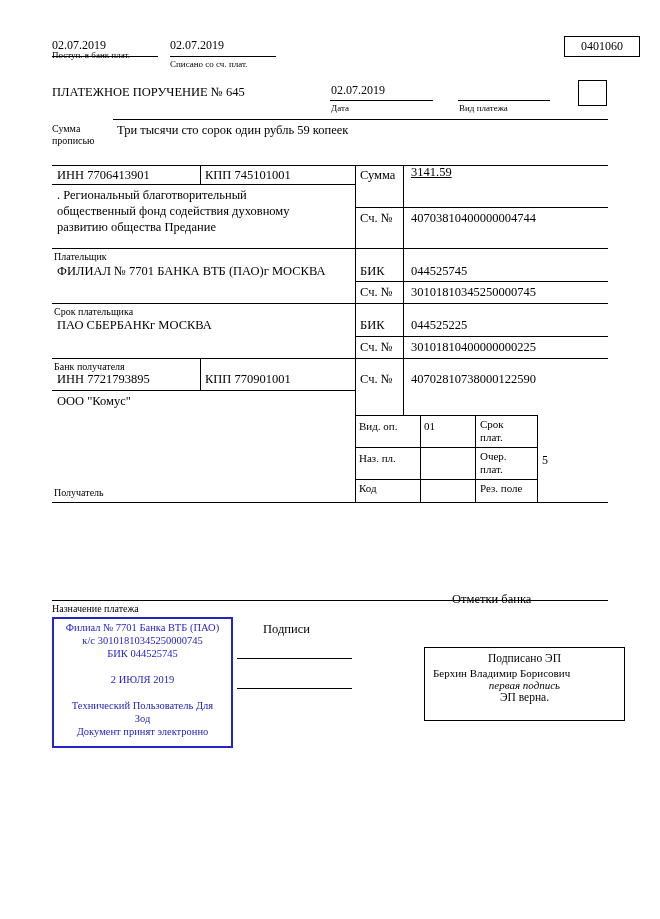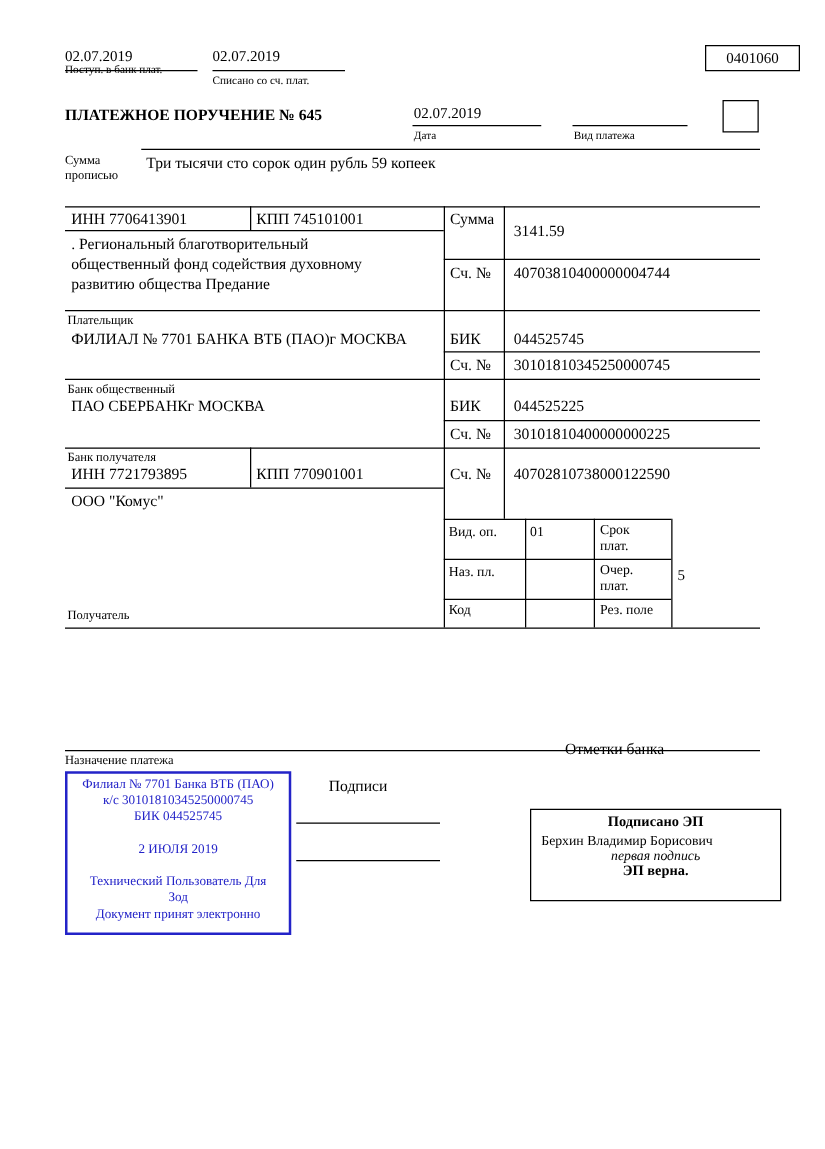--- a/index.html
+++ b/index.html
@@ -8,21 +8,21 @@
   .t{position:absolute;white-space:nowrap;line-height:1.15;}
   .wrap{white-space:normal;}
   .hl{position:absolute;height:0;border-top:1px solid #000;}
   .vl{position:absolute;width:0;border-left:1px solid #000;}
   .box{position:absolute;border:1px solid #000;box-sizing:border-box;}
   .f9{font-size:9px;}
   .f10{font-size:10px;}
   .f11{font-size:11px;}
   .f12{font-size:12px;}
   .f13{font-size:12.5px;}
-  .b{font-weight:bold;}
+  .b{font-weight:normal;}
   .i{font-style:italic;}
   .stamp{position:absolute;left:52px;top:617px;width:181px;height:131px;
          border:2px solid #2323c8;box-sizing:border-box;padding:2px 4px;
          color:#2323c8;font-size:10.5px;line-height:13px;}
   .stamp-line{min-height:13px;white-space:nowrap;text-align:center;}
   .marks-box{position:absolute;left:424px;top:647px;width:201px;height:74px;
              border:1px solid #000;box-sizing:border-box;padding:4px 8px;}
 </style>
 </head>
 <body>
@@ -74,33 +74,33 @@
     <div class="vl" style="left:303px;top:0;height:337px;"></div>
     <div class="vl" style="left:351px;top:0;height:250px;"></div>
     <div class="vl" style="left:148px;top:193px;height:32px;"></div>
     <div class="vl" style="left:368px;top:250px;height:87px;"></div>
     <div class="vl" style="left:423px;top:250px;height:87px;"></div>
     <div class="vl" style="left:485px;top:250px;height:87px;"></div>
 
     <div class="t f13" style="left:5px;top:3px;">ИНН 7706413901</div>
     <div class="t f13" style="left:153px;top:3px;">КПП 745101001</div>
     <div class="t f13" style="left:308px;top:3px;">Сумма</div>
-    <div class="t f13" style="left:359px;top:13px;">3141.59</div>
+    <div class="t f13" style="left:359px;top:0;text-decoration:underline;">3141.59</div>
 
     <div class="t f13 wrap" style="left:5px;top:22px;width:255px;line-height:16px;">. Региональный благотворительный общественный фонд содействия духовному развитию общества Предание</div>
     <div class="t f13" style="left:308px;top:46px;">Сч. №</div>
     <div class="t f13" style="left:359px;top:46px;">40703810400000004744</div>
     <div class="t f10" style="left:2px;top:86px;">Плательщик</div>
 
     <div class="t f13" style="left:5px;top:99px;">ФИЛИАЛ № 7701 БАНКА ВТБ (ПАО)г МОСКВА</div>
     <div class="t f13" style="left:308px;top:99px;">БИК</div>
     <div class="t f13" style="left:359px;top:99px;">044525745</div>
     <div class="t f13" style="left:308px;top:120px;">Сч. №</div>
     <div class="t f13" style="left:359px;top:120px;">30101810345250000745</div>
-    <div class="t f10" style="left:2px;top:141px;">Банк общественный</div>
+    <div class="t f10" style="left:2px;top:141px;">Срок плательщика</div>
 
     <div class="t f13" style="left:5px;top:153px;">ПАО СБЕРБАНКг МОСКВА</div>
     <div class="t f13" style="left:308px;top:153px;">БИК</div>
     <div class="t f13" style="left:359px;top:153px;">044525225</div>
     <div class="t f13" style="left:308px;top:175px;">Сч. №</div>
     <div class="t f13" style="left:359px;top:175px;">30101810400000000225</div>
     <div class="t f10" style="left:2px;top:196px;text-align:right;">Банк получателя</div>
 
     <div class="t f13" style="left:5px;top:207px;">ИНН 7721793895</div>
     <div class="t f13" style="left:153px;top:207px;">КПП 770901001</div>

